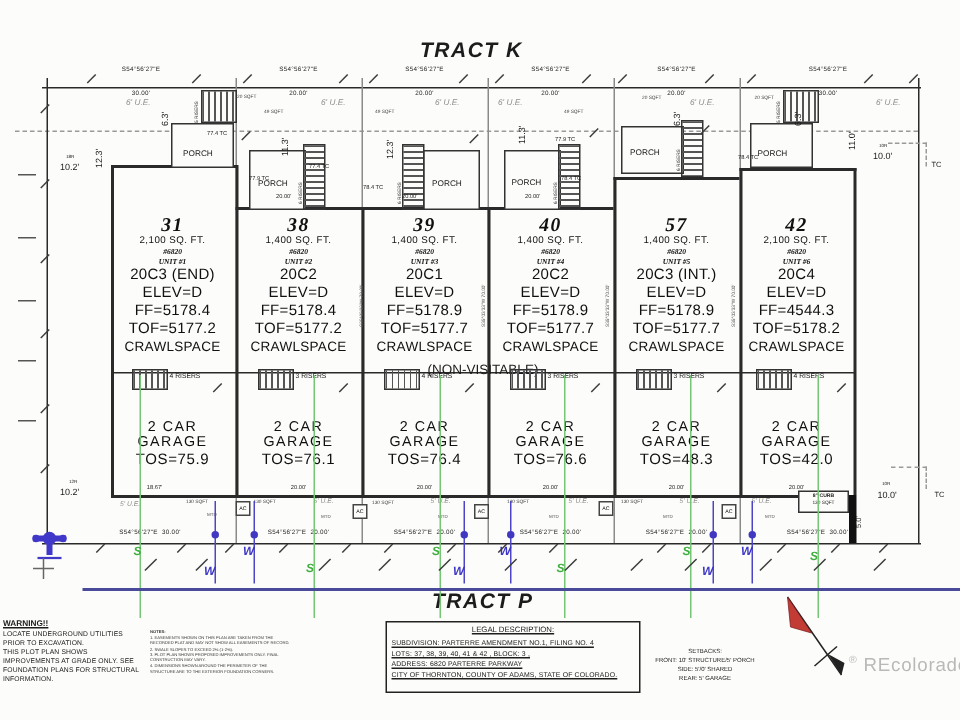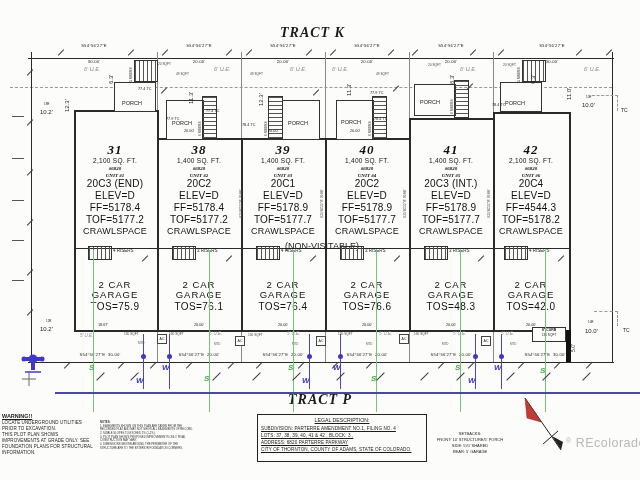--- a/index.html
+++ b/index.html
@@ -7,21 +7,21 @@
          font-family:"Liberation Sans",sans-serif;color:#1c1c1c}
   .hl{position:absolute;height:1px;background:#2a2a2a}
   .vl{position:absolute;width:1px;background:#2a2a2a}
   .thin{background:#8a8a8a}
   .thick{height:2px}
   .vthick{width:2px}
   .dashh{position:absolute;height:0;border-top:1px dashed #999;background:none}
   .dashv{position:absolute;width:0;border-left:1px dashed #999;background:none}
   .t{position:absolute;white-space:nowrap;line-height:1}
   .c{text-align:center}
-  .ser{font-family:Liberation Serif, serif}
+  .ser{font-family:Liberation Sans, sans-serif}
   .bi{font-weight:bold;font-style:italic}
   .rot{transform:rotate(-90deg);transform-origin:left top}
   .tick{position:absolute;width:8px;height:1px;background:#3c3c3c;transform:rotate(-45deg)}
   .tickL{width:11px}
   .box{position:absolute;border:1px solid #333;background:#fcfcfa}
   .shh{position:absolute;border:1px solid #333;background:repeating-linear-gradient(90deg,#555 0,#555 1px,transparent 1px,transparent 4px)}
   .shv{position:absolute;border:1px solid #333;background:repeating-linear-gradient(180deg,#555 0,#555 1px,transparent 1px,transparent 4px)}
   .unit{position:absolute;top:143px;width:92px;text-align:center;line-height:1;color:#101010}
   .u-num{font-family:"Liberation Serif",serif;font-weight:bold;font-style:italic;font-size:13px;letter-spacing:1px}
   .u-sqft{font-size:6.5px;margin-top:2px;letter-spacing:.3px}
@@ -170,21 +170,21 @@
     <div class="u-sqft">1,400 SQ. FT.</div>
     <div class="u-addr">#6820</div>
     <div class="u-unit">UNIT #4</div>
     <div class="u-row">20C2</div>
     <div class="u-row">ELEV=D</div>
     <div class="u-row">FF=5178.9</div>
     <div class="u-row">TOF=5177.7</div>
     <div class="u-found">CRAWLSPACE</div>
   </div>
   <div class="unit" style="left:405px">
-    <div class="u-num">41</div>
+    <div class="u-num">57</div>
     <div class="u-sqft">1,400 SQ. FT.</div>
     <div class="u-addr">#6820</div>
     <div class="u-unit">UNIT #5</div>
     <div class="u-row">20C3 (INT.)</div>
     <div class="u-row">ELEV=D</div>
     <div class="u-row">FF=5178.9</div>
     <div class="u-row">TOF=5177.7</div>
     <div class="u-found">CRAWLSPACE</div>
   </div>
   <div class="unit" style="left:485px">

